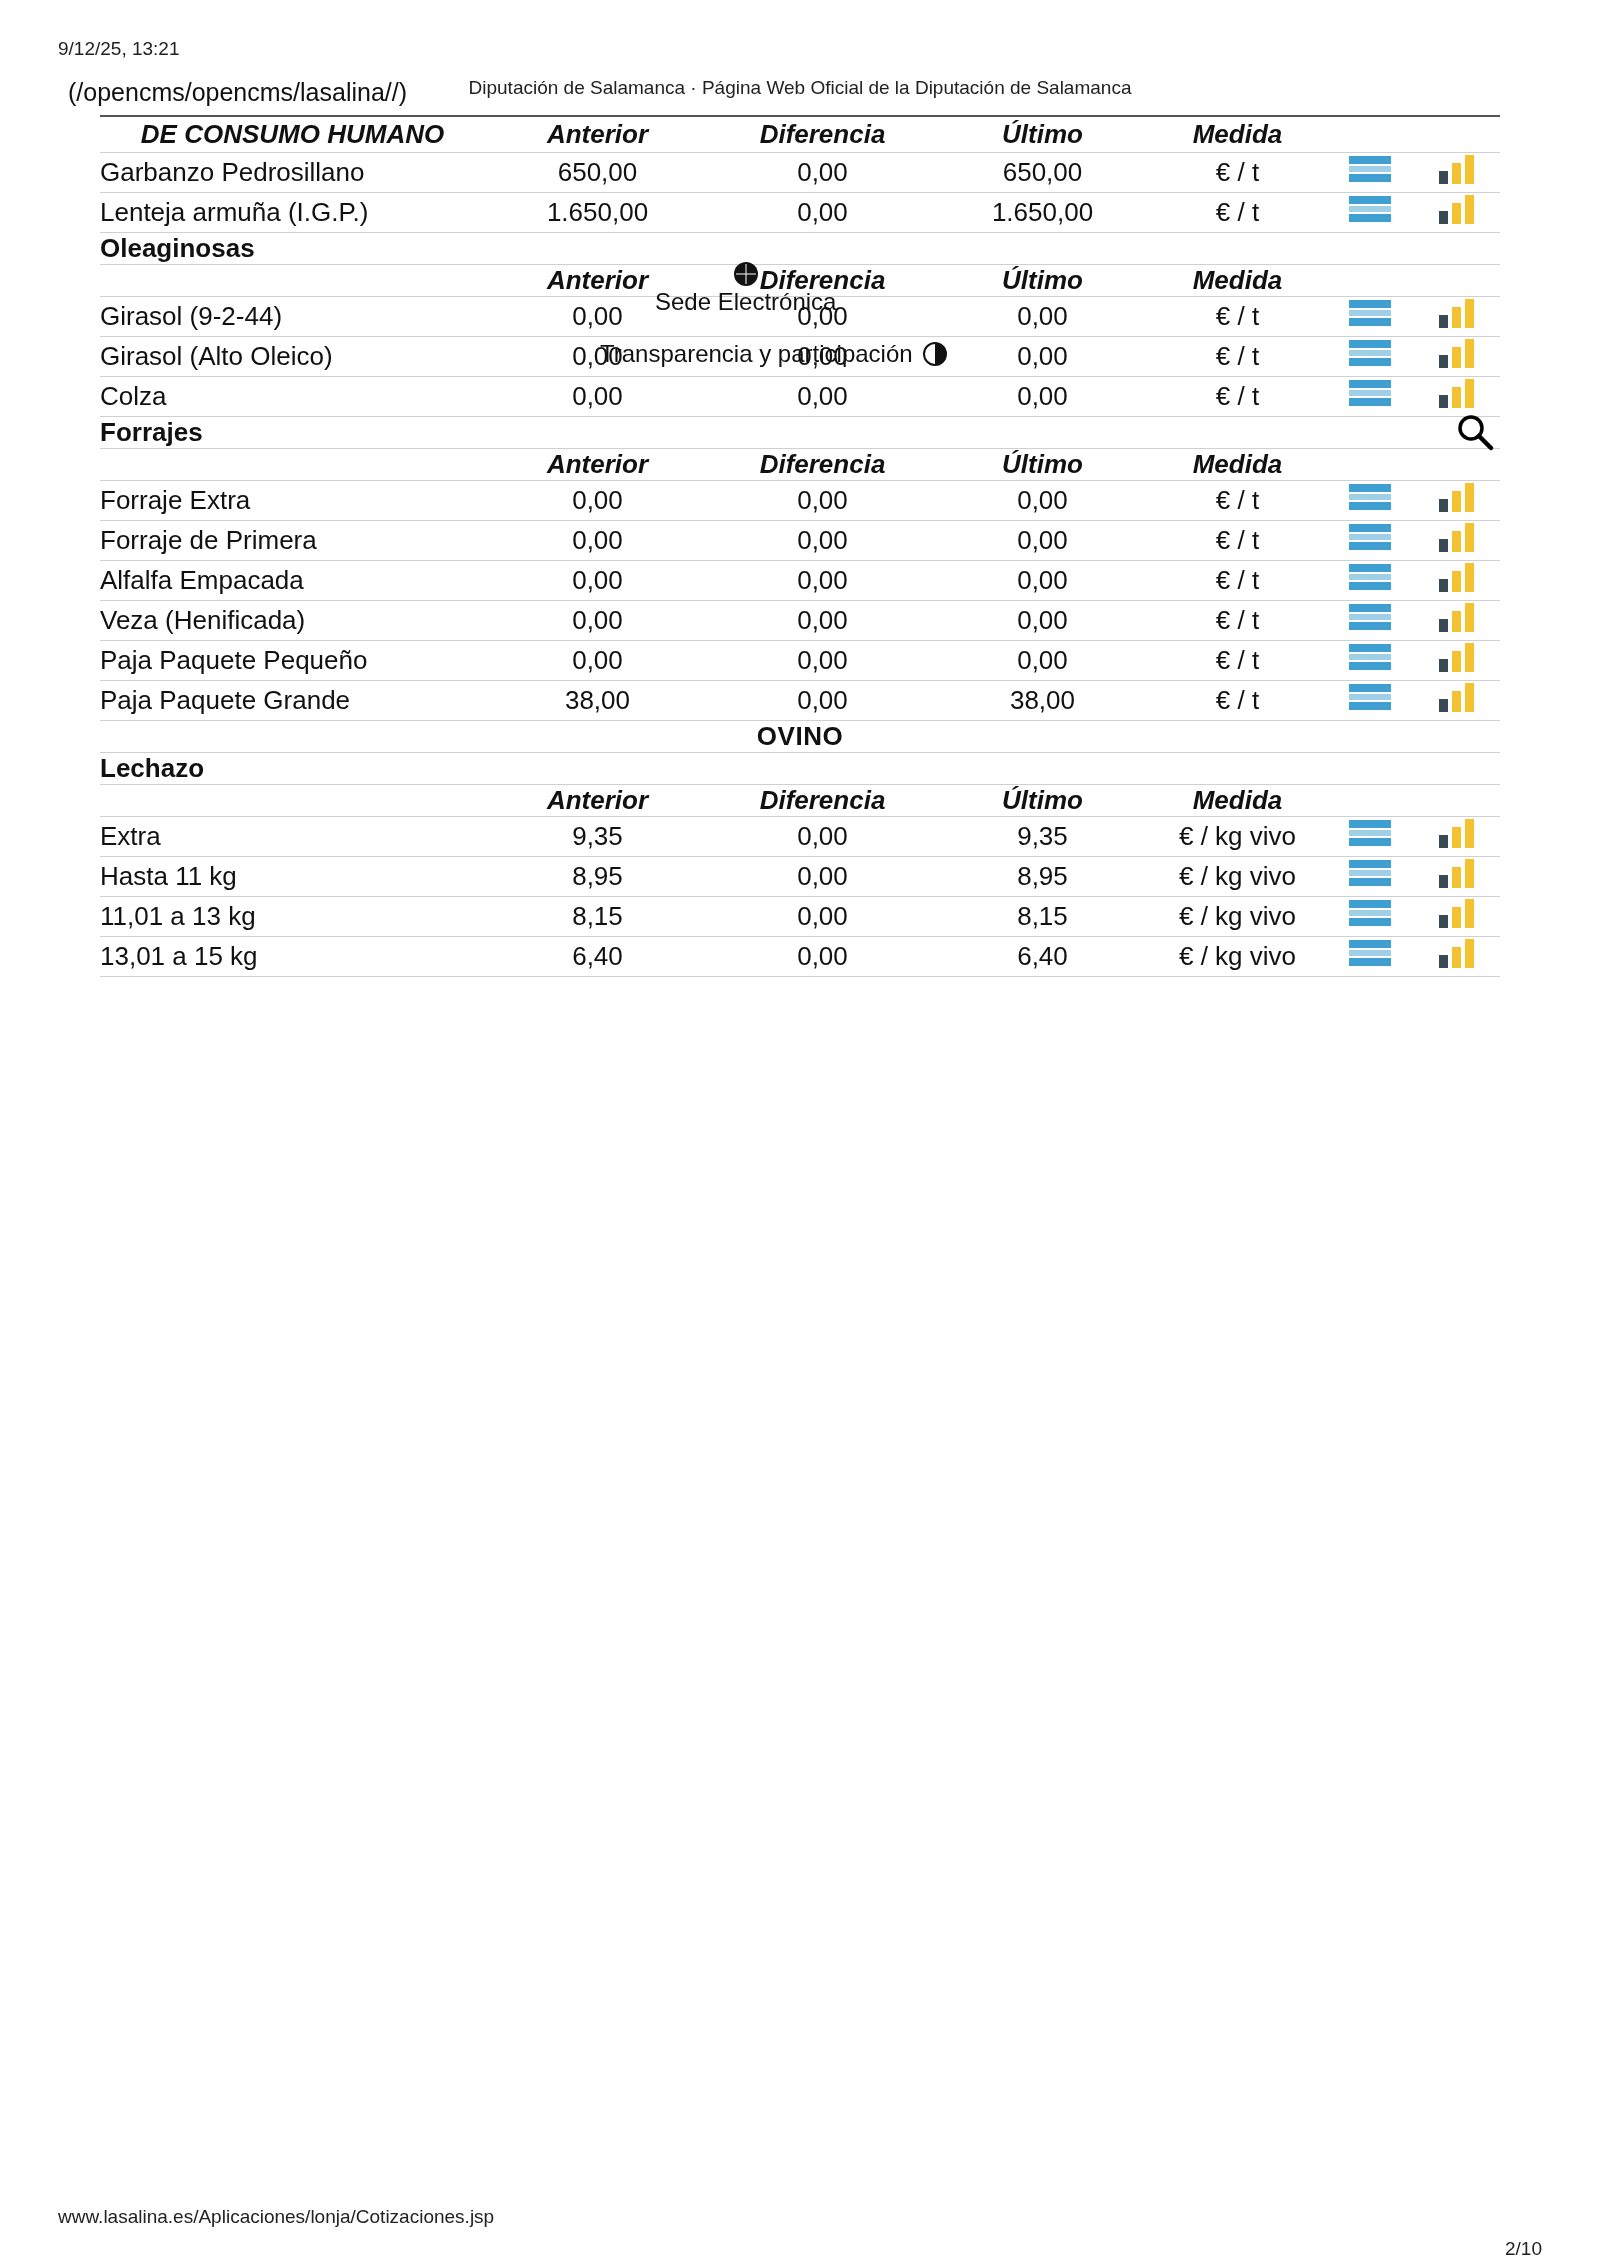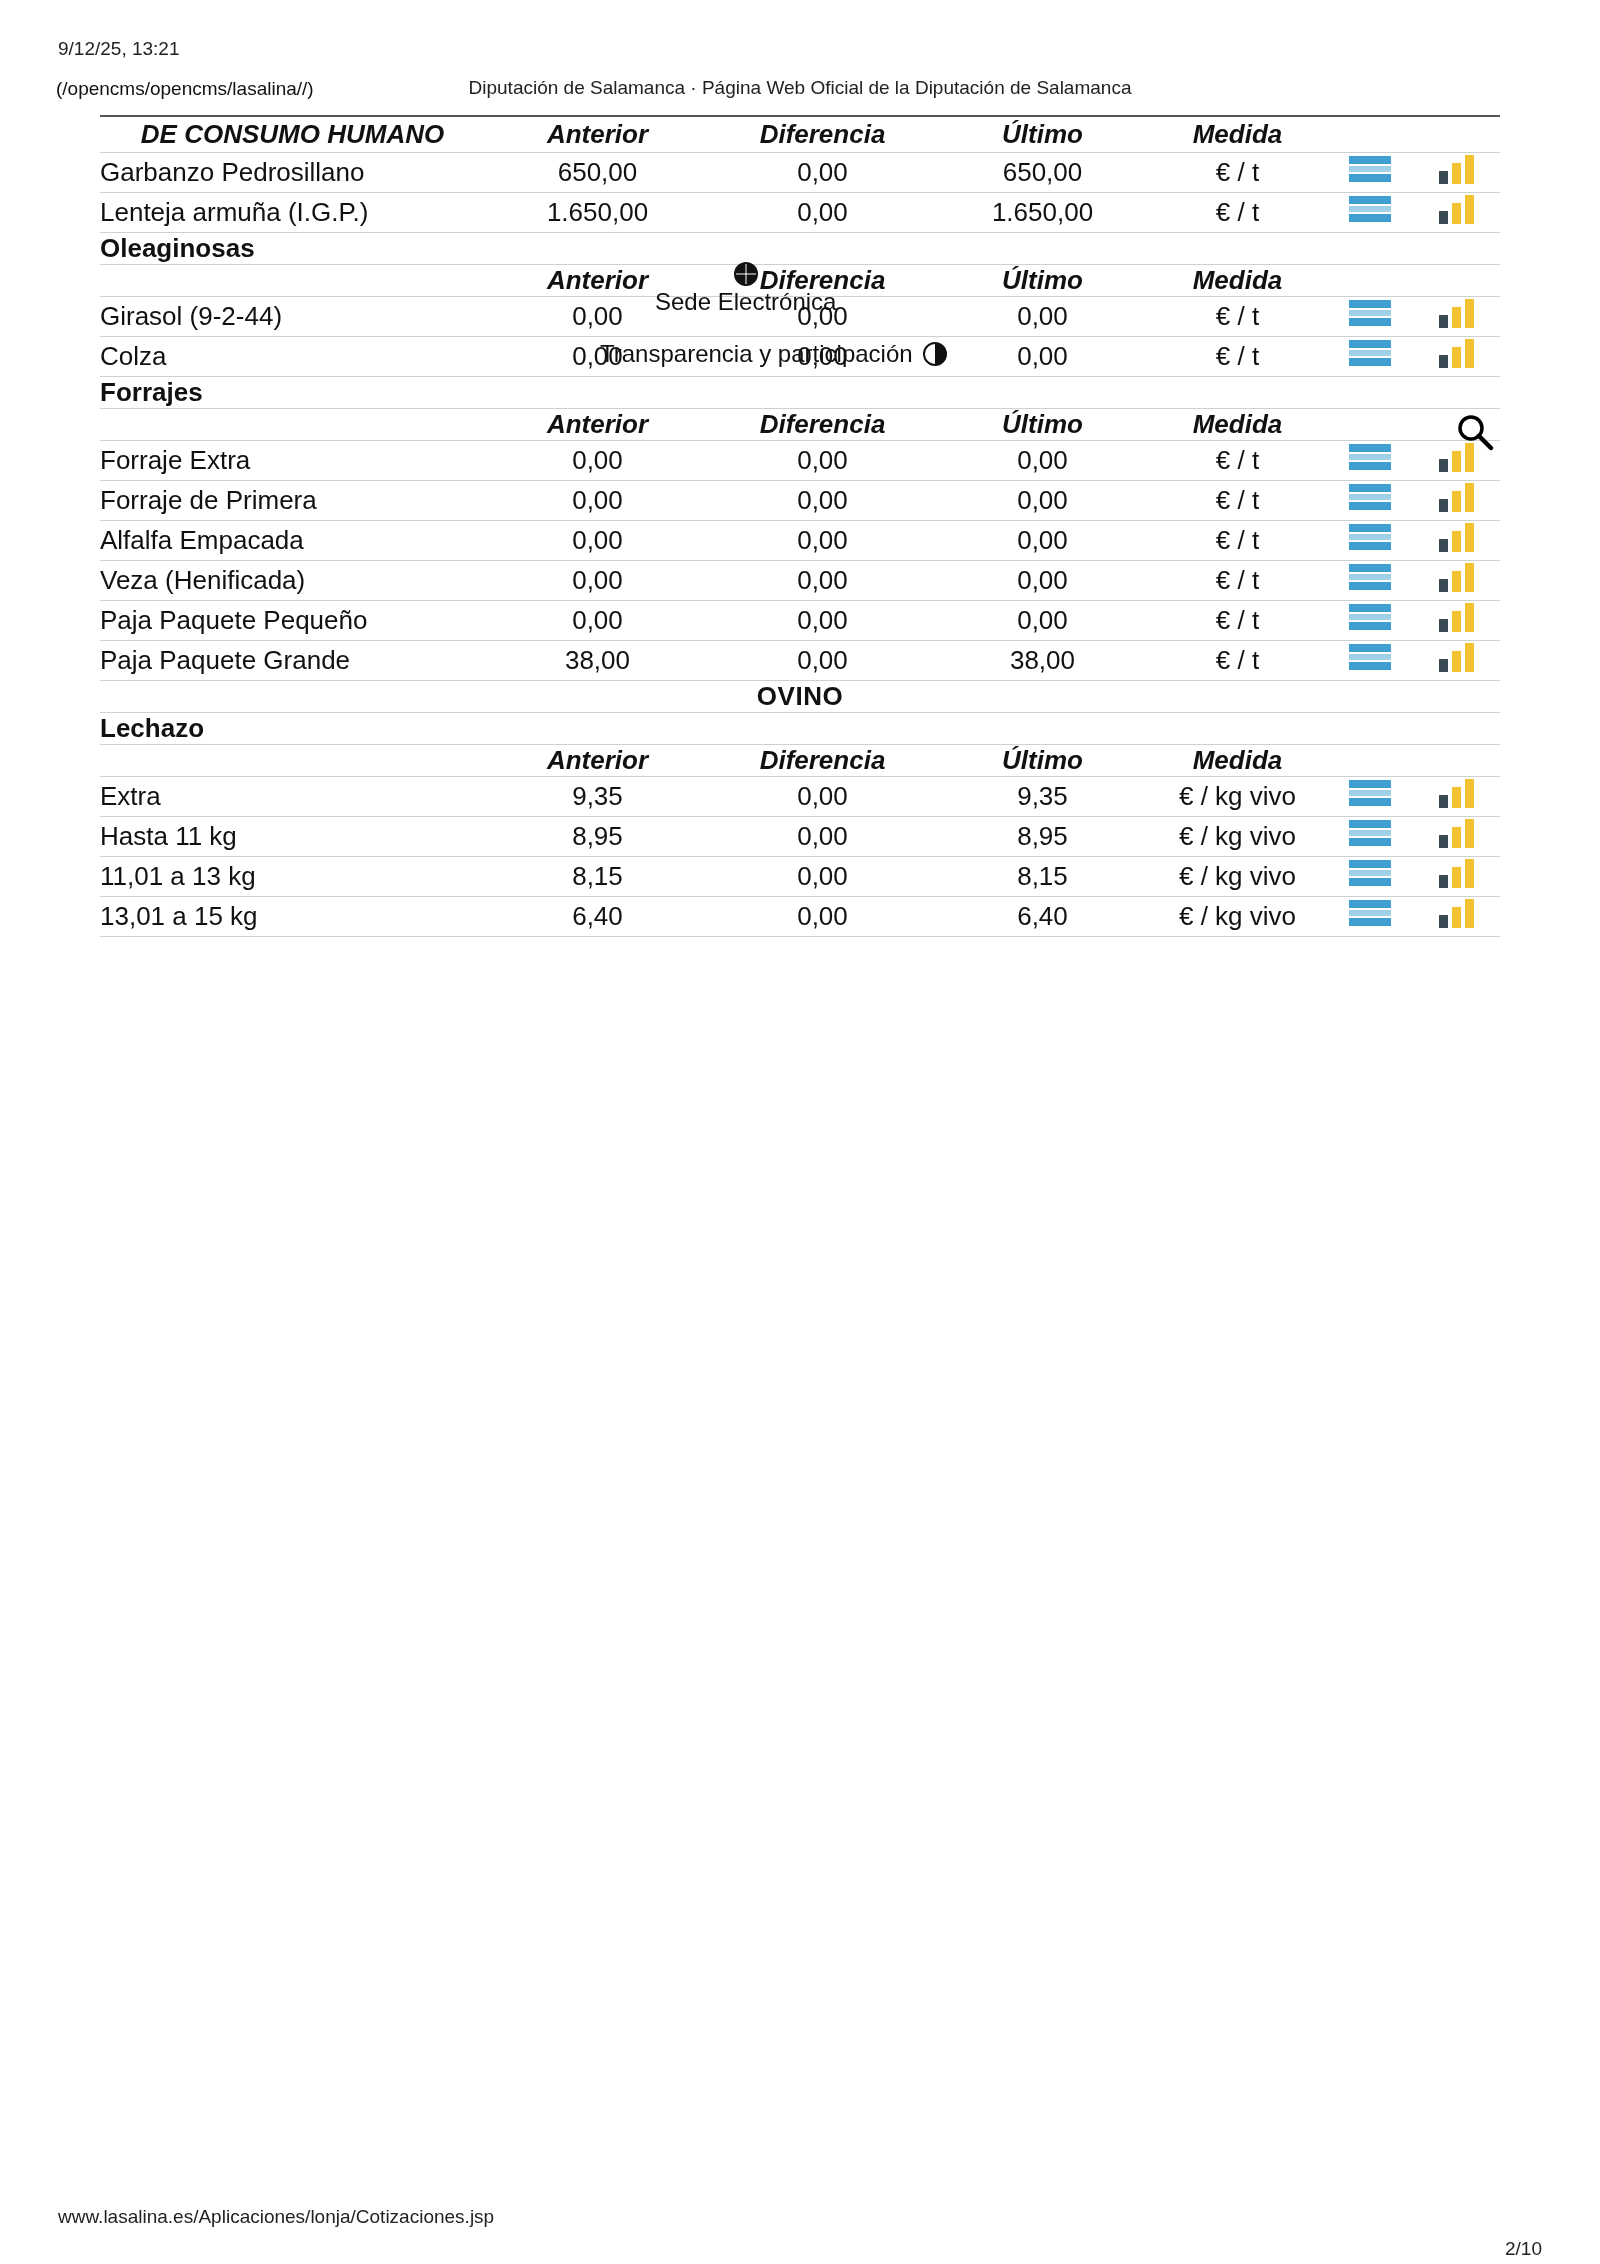--- a/index.html
+++ b/index.html
@@ -70,22 +70,22 @@
     right: 58px;
     top: 0;
     white-space: nowrap;
     margin-top: 32px;
   }
 
   
   .url-line {
     position: absolute;
     top: 78px;
-    left: 56px;
-    font-size: 19px;
+    left: 68px;
+    font-size: 25px;
     color: #111;
     white-space: nowrap;
   }
 
   
   .overlay-nav {
     position: absolute;
     left: 655px;
     top: 262px;
     font-size: 24px;
@@ -370,20 +370,41 @@
           </td>
           <td class="cell-icon">
             <svg class="ico-bars" viewBox="0 0 42 32">
               <rect x="2" y="18" width="9" height="13" fill="#3a4a55"></rect>
                 <rect x="15" y="10" width="9" height="21" fill="#f2c230"></rect>
                 <rect x="28" y="2" width="9" height="29" fill="#f2c230"></rect>
             </svg>
           </td>
         </tr>
 
+        <tr>
+          <td class="cell-name">Girasol (Alto Oleico)</td>
+          <td class="cell-num">0,00</td>
+          <td class="cell-num">0,00</td>
+          <td class="cell-num">0,00</td>
+          <td class="cell-med">€ / t</td>
+          <td class="cell-icon">
+            <svg class="ico-table" viewBox="0 0 44 28">
+              <rect x="1" y="1" width="42" height="8" fill="#3f9fd0"></rect>
+                <rect x="1" y="11" width="42" height="6" fill="#9fd0e8"></rect>
+                <rect x="1" y="19" width="42" height="8" fill="#3f9fd0"></rect>
+            </svg>
+          </td>
+          <td class="cell-icon">
+            <svg class="ico-bars" viewBox="0 0 42 32">
+              <rect x="2" y="18" width="9" height="13" fill="#3a4a55"></rect>
+                <rect x="15" y="10" width="9" height="21" fill="#f2c230"></rect>
+                <rect x="28" y="2" width="9" height="29" fill="#f2c230"></rect>
+            </svg>
+          </td>
+        </tr>
 
         <tr>
           <td class="cell-name">Colza</td>
           <td class="cell-num">0,00</td>
           <td class="cell-num">0,00</td>
           <td class="cell-num">0,00</td>
           <td class="cell-med">€ / t</td>
           <td class="cell-icon">
             <svg class="ico-table" viewBox="0 0 44 28">
               <rect x="1" y="1" width="42" height="8" fill="#3f9fd0"></rect>

